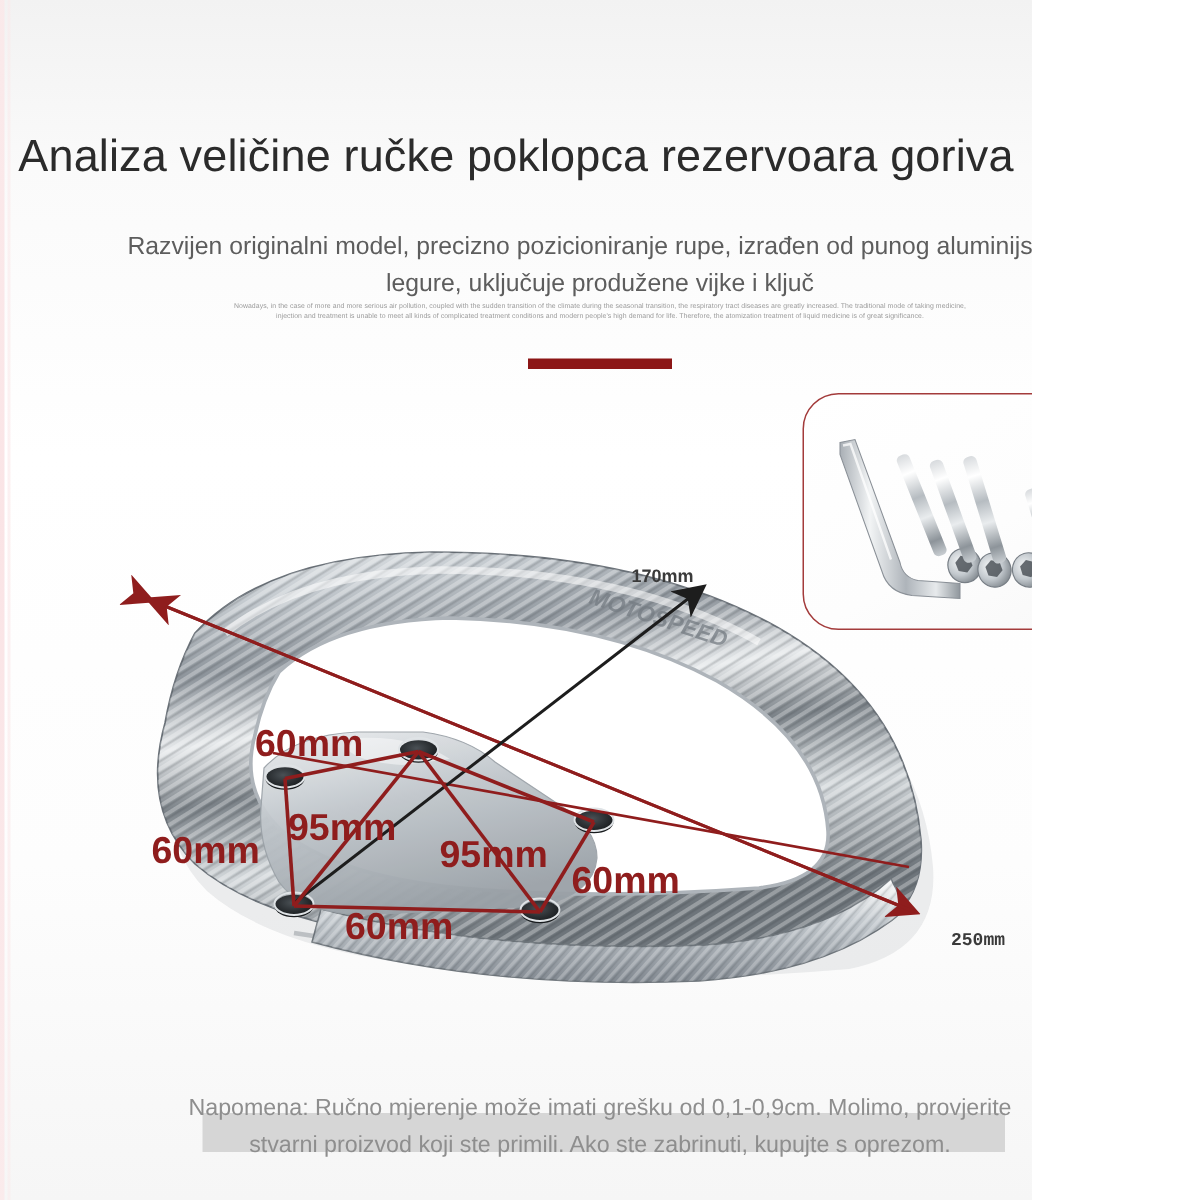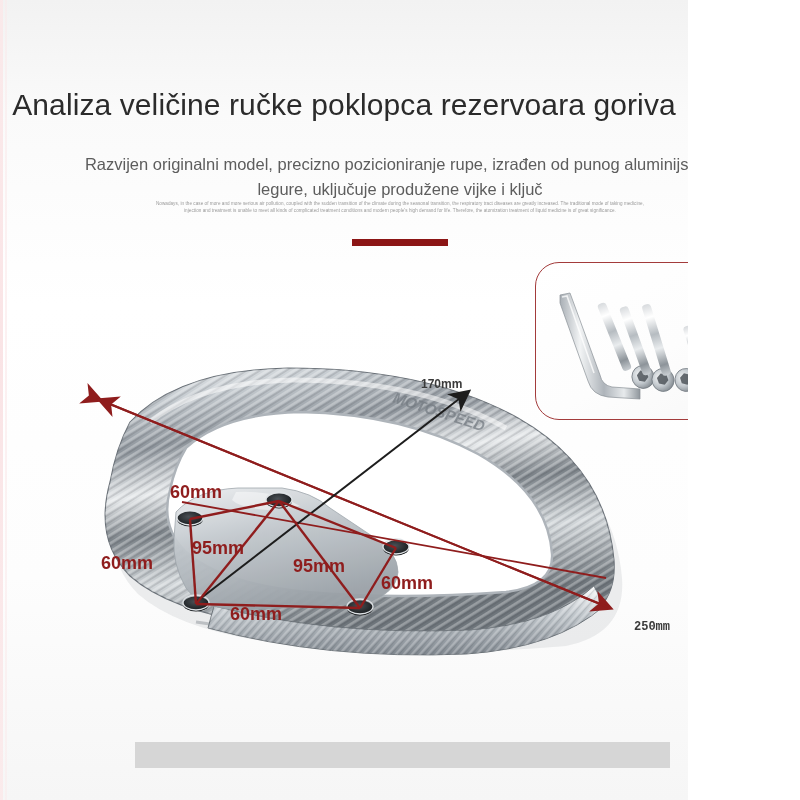--- a/index.html
+++ b/index.html
@@ -105,21 +105,21 @@
     font-weight: 700;
     white-space: nowrap;
     font-family: "Liberation Sans", sans-serif;
   }
   .dim-label.dark {
     color: #3a3a3a;
     font-size: 12px;
   }
   .dim-label.red {
     color: #8f1d1d;
-    font-size: 18px;
+    font-size: 25px;
   }
 
   
   .note-band {
     position: absolute;
     left: 135px;
     top: 742px;
     width: 535px;
     height: 26px;
     background: #d2d2d2;
@@ -356,14 +356,15 @@
     <div class="dim-label red" style="left:230px; top:274px;">60mm</div>
 
     <div class="dim-label red" style="left:381px; top:243px;">60mm</div>
 
     <div class="dim-label red" style="left:192px; top:208px;">95mm</div>
 
     <div class="dim-label red" style="left:293px; top:226px;">95mm</div>
   </div>
 
   <div class="note-band"></div>
+  <div class="note">Napomena: Ručno mjerenje može imati grešku od 0,1-0,9cm. Molimo, provjerite stvarni proizvod koji ste primili. Ako ste zabrinuti, kupujte s oprezom.</div>
 
 </div>
 
 </body></html>

